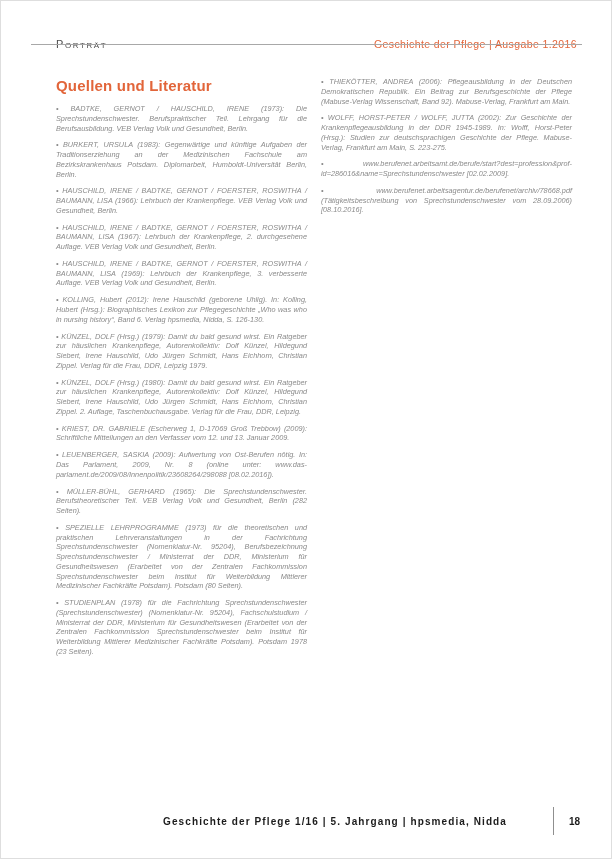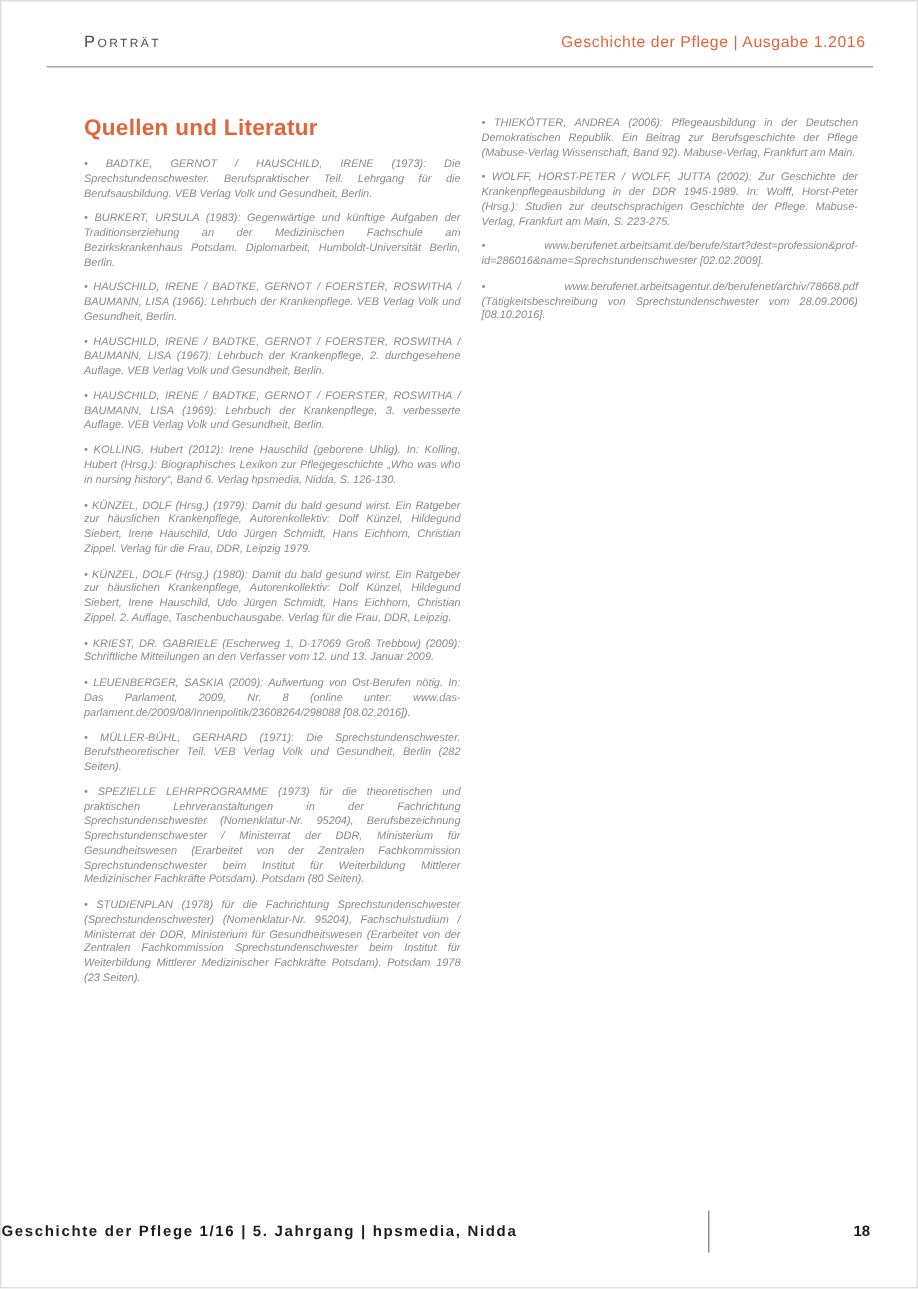--- a/index.html
+++ b/index.html
@@ -14,21 +14,21 @@
   }
   .header {
     position:absolute; top:21px; left:55px; right:34px;
     display:flex; justify-content:space-between; align-items:baseline;
   }
   .section-label {
     font-variant:small-caps; letter-spacing:1.6px;
     font-size:11px; color:#4d4d4d;
   }
   .issue-label {
-    color:var(--accent,#E2653A); font-size:10.5px; letter-spacing:0.4px;
+    color:var(--accent,#E2653A); font-size:10.5px; letter-spacing:0.4px;margin-top:16px;
   }
   .header-rule {
     position:absolute; top:43px; left:30px; right:29px;
     border:none; border-top:1px solid #a8a8a8; height:0;
   }
   .columns {
     position:absolute; top:76px; left:55px; width:516px;
     display:flex; gap:14px;
   }
   .col { flex:1; min-width:0; }
@@ -36,21 +36,21 @@
     color:var(--accent,#E2653A); font-size:15px; font-weight:bold;
     letter-spacing:0.2px; margin:0 0 10px 0;
   }
   .ref {
     font-style:italic; color:var(--body-text,#8A8A8A);
     font-size:7.3px; line-height:1.34; text-align:justify;
     margin-bottom:7px; word-break:break-word;
   }
   .footer {
     position:absolute; bottom:23px; left:0; right:26px;
-    display:flex; justify-content:space-between; align-items:center;
+    display:flex; justify-content:flex-end; align-items:center;
   }
   .footer-text {
     font-size:10px; letter-spacing:1.1px; color:#1c1c1c; font-weight:bold;
   }
   .vbar {
     width:1px; height:28px; background:#8f8f8f;
     margin-left:46px; margin-right:15px;
   }
   .page-number {
     font-size:10px; color:#1c1c1c; font-weight:bold; min-width:16px;
@@ -75,21 +75,21 @@
           <p class="ref">• BADTKE, GERNOT / HAUSCHILD, IRENE (1973): Die Sprechstundenschwester. Berufspraktischer Teil. Lehrgang für die Berufsausbildung. VEB Verlag Volk und Gesundheit, Berlin.</p>
           <p class="ref">• BURKERT, URSULA (1983): Gegenwärtige und künftige Aufgaben der Traditionserziehung an der Medizinischen Fachschule am Bezirkskrankenhaus Potsdam. Diplomarbeit, Humboldt-Universität Berlin, Berlin.</p>
           <p class="ref">• HAUSCHILD, IRENE / BADTKE, GERNOT / FOERSTER, ROSWITHA / BAUMANN, LISA (1966): Lehrbuch der Krankenpflege. VEB Verlag Volk und Gesundheit, Berlin.</p>
           <p class="ref">• HAUSCHILD, IRENE / BADTKE, GERNOT / FOERSTER, ROSWITHA / BAUMANN, LISA (1967): Lehrbuch der Krankenpflege, 2. durchgesehene Auflage. VEB Verlag Volk und Gesundheit, Berlin.</p>
           <p class="ref">• HAUSCHILD, IRENE / BADTKE, GERNOT / FOERSTER, ROSWITHA / BAUMANN, LISA (1969): Lehrbuch der Krankenpflege, 3. verbesserte Auflage. VEB Verlag Volk und Gesundheit, Berlin.</p>
           <p class="ref">• KOLLING, Hubert (2012): Irene Hauschild (geborene Uhlig). In: Kolling, Hubert (Hrsg.): Biographisches Lexikon zur Pflegegeschichte „Who was who in nursing history“, Band 6. Verlag hpsmedia, Nidda, S. 126-130.</p>
           <p class="ref">• KÜNZEL, DOLF (Hrsg.) (1979): Damit du bald gesund wirst. Ein Ratgeber zur häuslichen Krankenpflege, Autorenkollektiv: Dolf Künzel, Hildegund Siebert, Irene Hauschild, Udo Jürgen Schmidt, Hans Eichhorn, Christian Zippel. Verlag für die Frau, DDR, Leipzig 1979.</p>
           <p class="ref">• KÜNZEL, DOLF (Hrsg.) (1980): Damit du bald gesund wirst. Ein Ratgeber zur häuslichen Krankenpflege, Autorenkollektiv: Dolf Künzel, Hildegund Siebert, Irene Hauschild, Udo Jürgen Schmidt, Hans Eichhorn, Christian Zippel. 2. Auflage, Taschenbuchausgabe. Verlag für die Frau, DDR, Leipzig.</p>
           <p class="ref">• KRIEST, DR. GABRIELE (Escherweg 1, D-17069 Groß Trebbow) (2009): Schriftliche Mitteilungen an den Verfasser vom 12. und 13. Januar 2009.</p>
           <p class="ref">• LEUENBERGER, SASKIA (2009): Aufwertung von Ost-Berufen nötig. In: Das Parlament, 2009, Nr. 8 (online unter: www.das-parlament.de/2009/08/Innenpolitik/23608264/298088 [08.02.2016]).</p>
-          <p class="ref">• MÜLLER-BÜHL, GERHARD (1971): Die Sprechstundenschwester. Berufstheoretischer Teil. VEB Verlag Volk und Gesundheit, Berlin (282 Seiten).</p>
+          <p class="ref">• MÜLLER-BÜHL, GERHARD (1965): Die Sprechstundenschwester. Berufstheoretischer Teil. VEB Verlag Volk und Gesundheit, Berlin (282 Seiten).</p>
           <p class="ref">• SPEZIELLE LEHRPROGRAMME (1973) für die theoretischen und praktischen Lehrveranstaltungen in der Fachrichtung Sprechstundenschwester (Nomenklatur-Nr. 95204), Berufsbezeichnung Sprechstundenschwester / Ministerrat der DDR, Ministerium für Gesundheitswesen (Erarbeitet von der Zentralen Fachkommission Sprechstundenschwester beim Institut für Weiterbildung Mittlerer Medizinischer Fachkräfte Potsdam). Potsdam (80 Seiten).</p>
           <p class="ref">• STUDIENPLAN (1978) für die Fachrichtung Sprechstundenschwester (Sprechstundenschwester) (Nomenklatur-Nr. 95204), Fachschulstudium / Ministerrat der DDR, Ministerium für Gesundheitswesen (Erarbeitet von der Zentralen Fachkommission Sprechstundenschwester beim Institut für Weiterbildung Mittlerer Medizinischer Fachkräfte Potsdam). Potsdam 1978 (23 Seiten).</p>
         </div>
     </section>
     <section class="col">
       <div class="refs">
           <p class="ref">• THIEKÖTTER, ANDREA (2006): Pflegeausbildung in der Deutschen Demokratischen Republik. Ein Beitrag zur Berufsgeschichte der Pflege (Mabuse-Verlag Wissenschaft, Band 92). Mabuse-Verlag, Frankfurt am Main.</p>
           <p class="ref">• WOLFF, HORST-PETER / WOLFF, JUTTA (2002): Zur Geschichte der Krankenpflegeausbildung in der DDR 1945-1989. In: Wolff, Horst-Peter (Hrsg.): Studien zur deutschsprachigen Geschichte der Pflege. Mabuse-Verlag, Frankfurt am Main, S. 223-275.</p>
           <p class="ref">• www.berufenet.arbeitsamt.de/berufe/start?dest=profession&amp;prof-id=286016&amp;name=Sprechstundenschwester [02.02.2009].</p>
           <p class="ref">• www.berufenet.arbeitsagentur.de/berufenet/archiv/78668.pdf (Tätigkeitsbeschreibung von Sprechstundenschwester vom 28.09.2006) [08.10.2016].</p>

